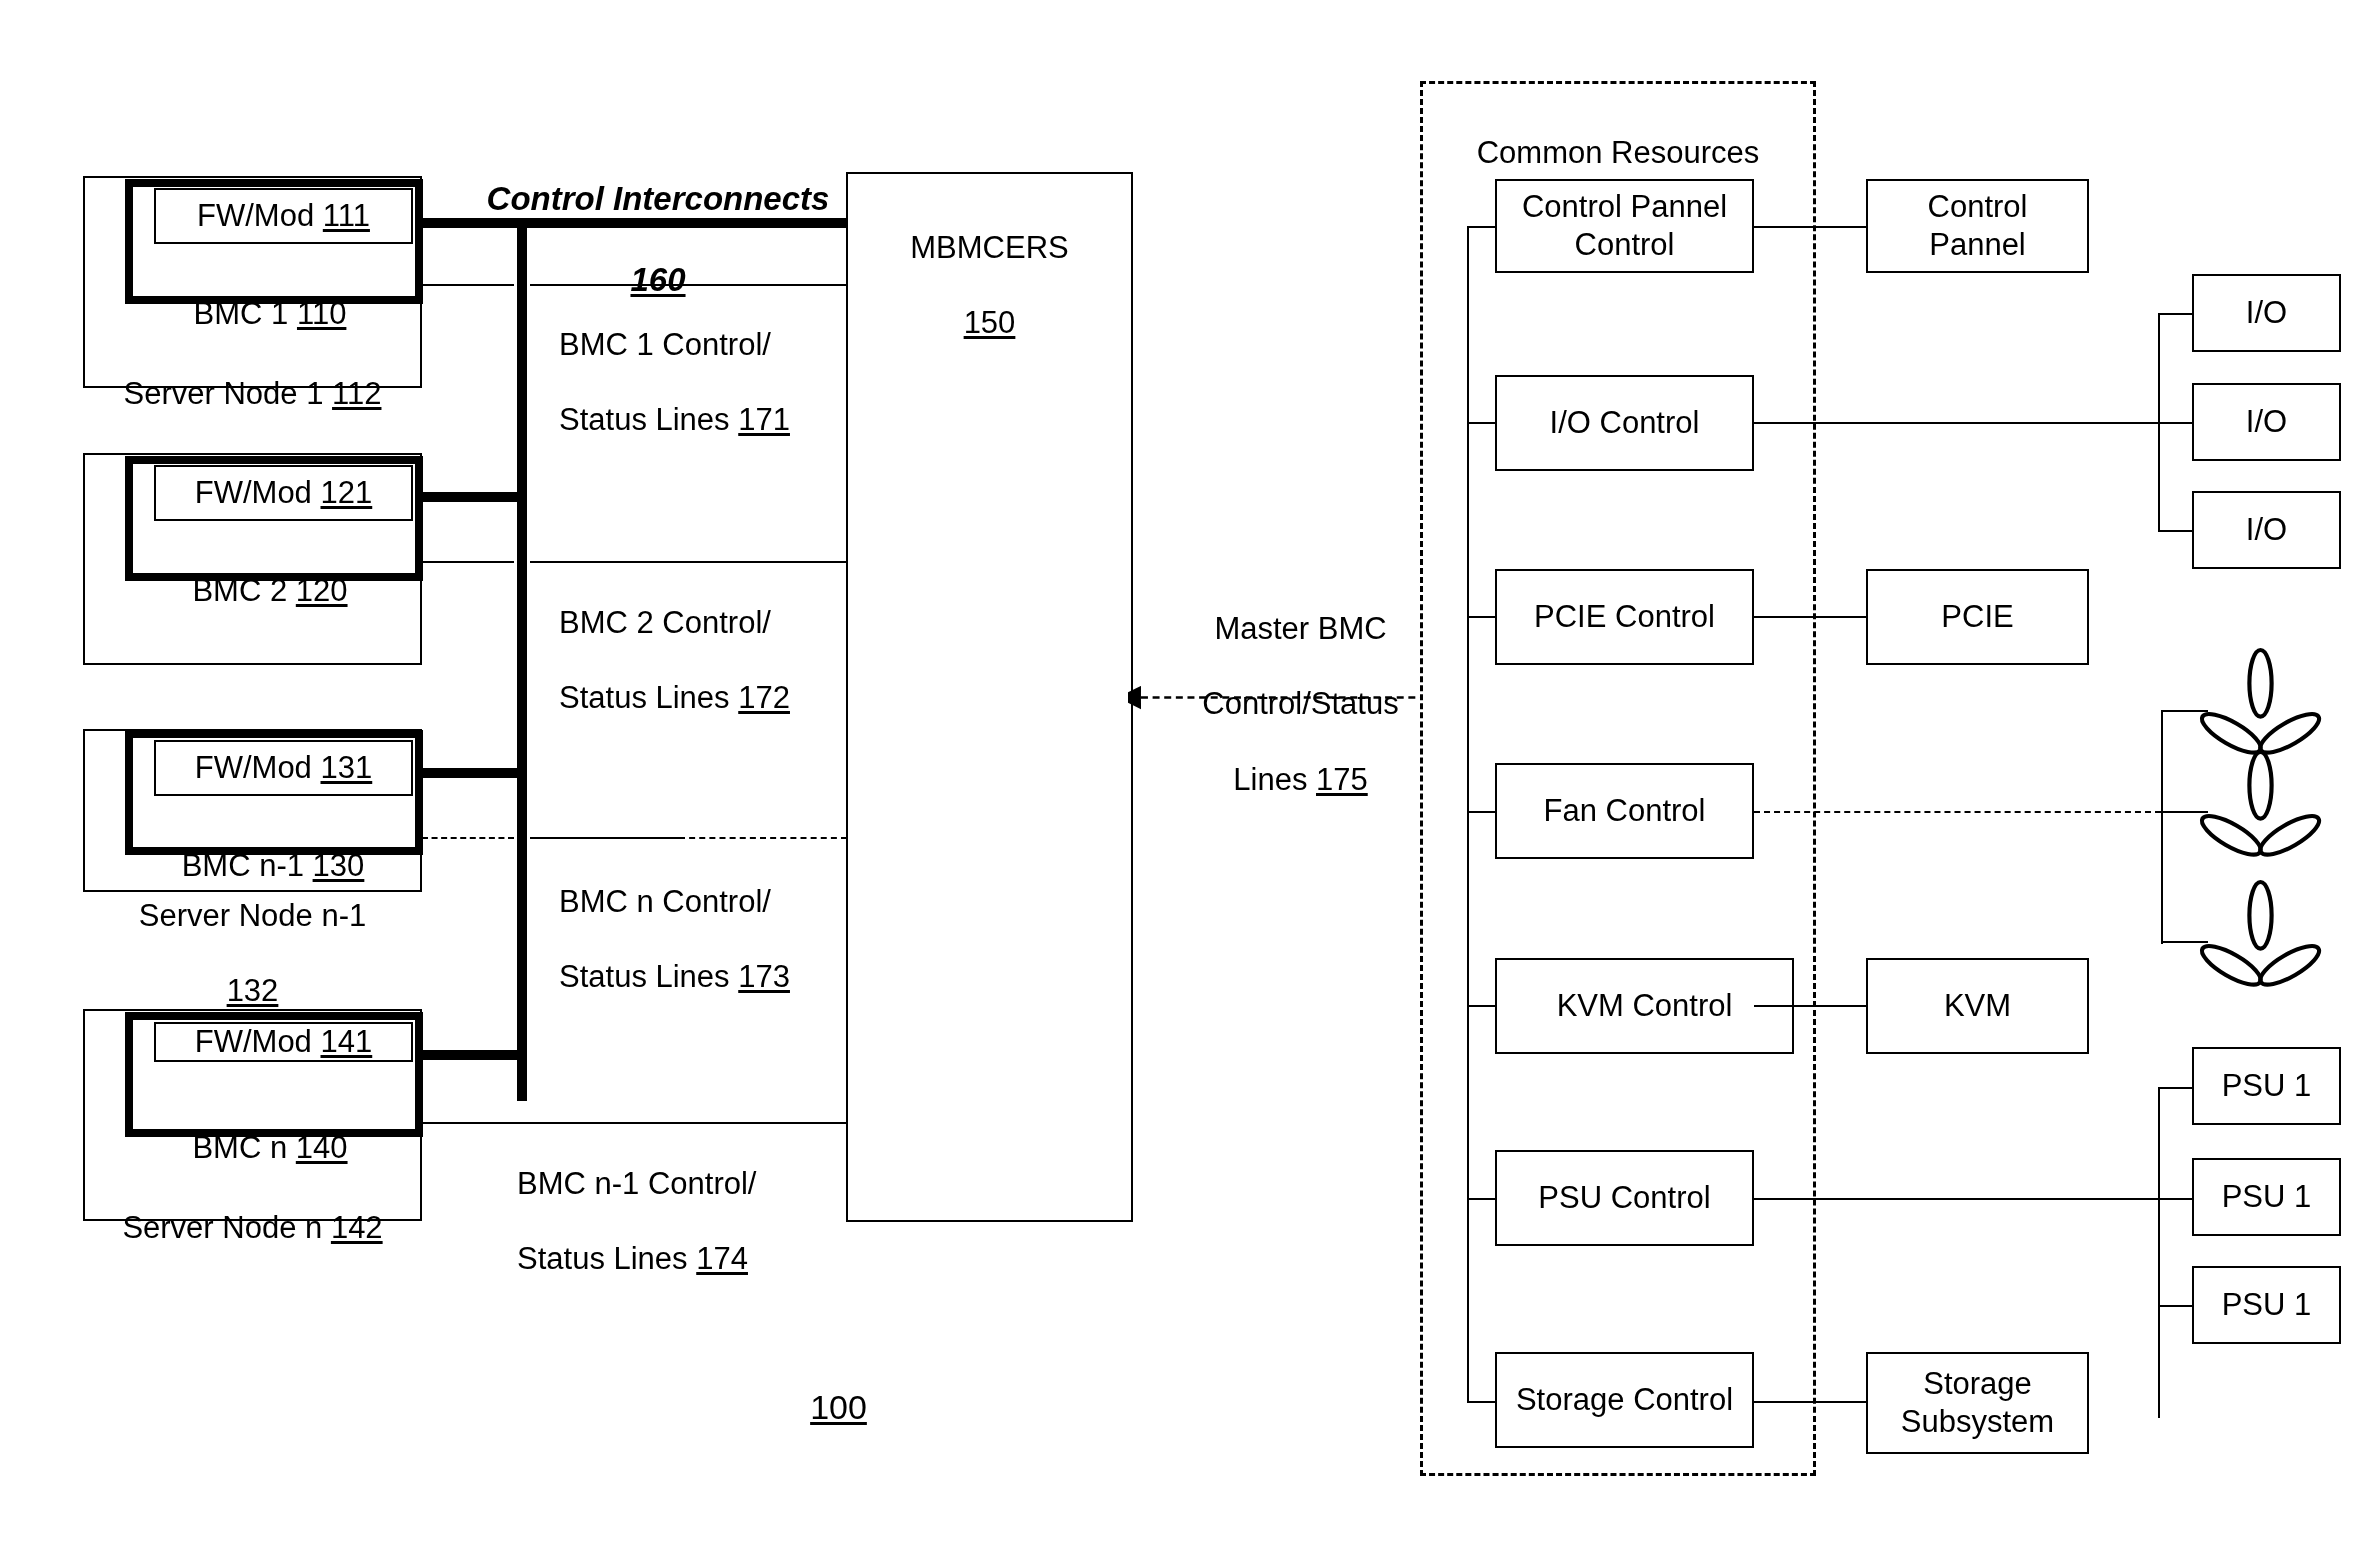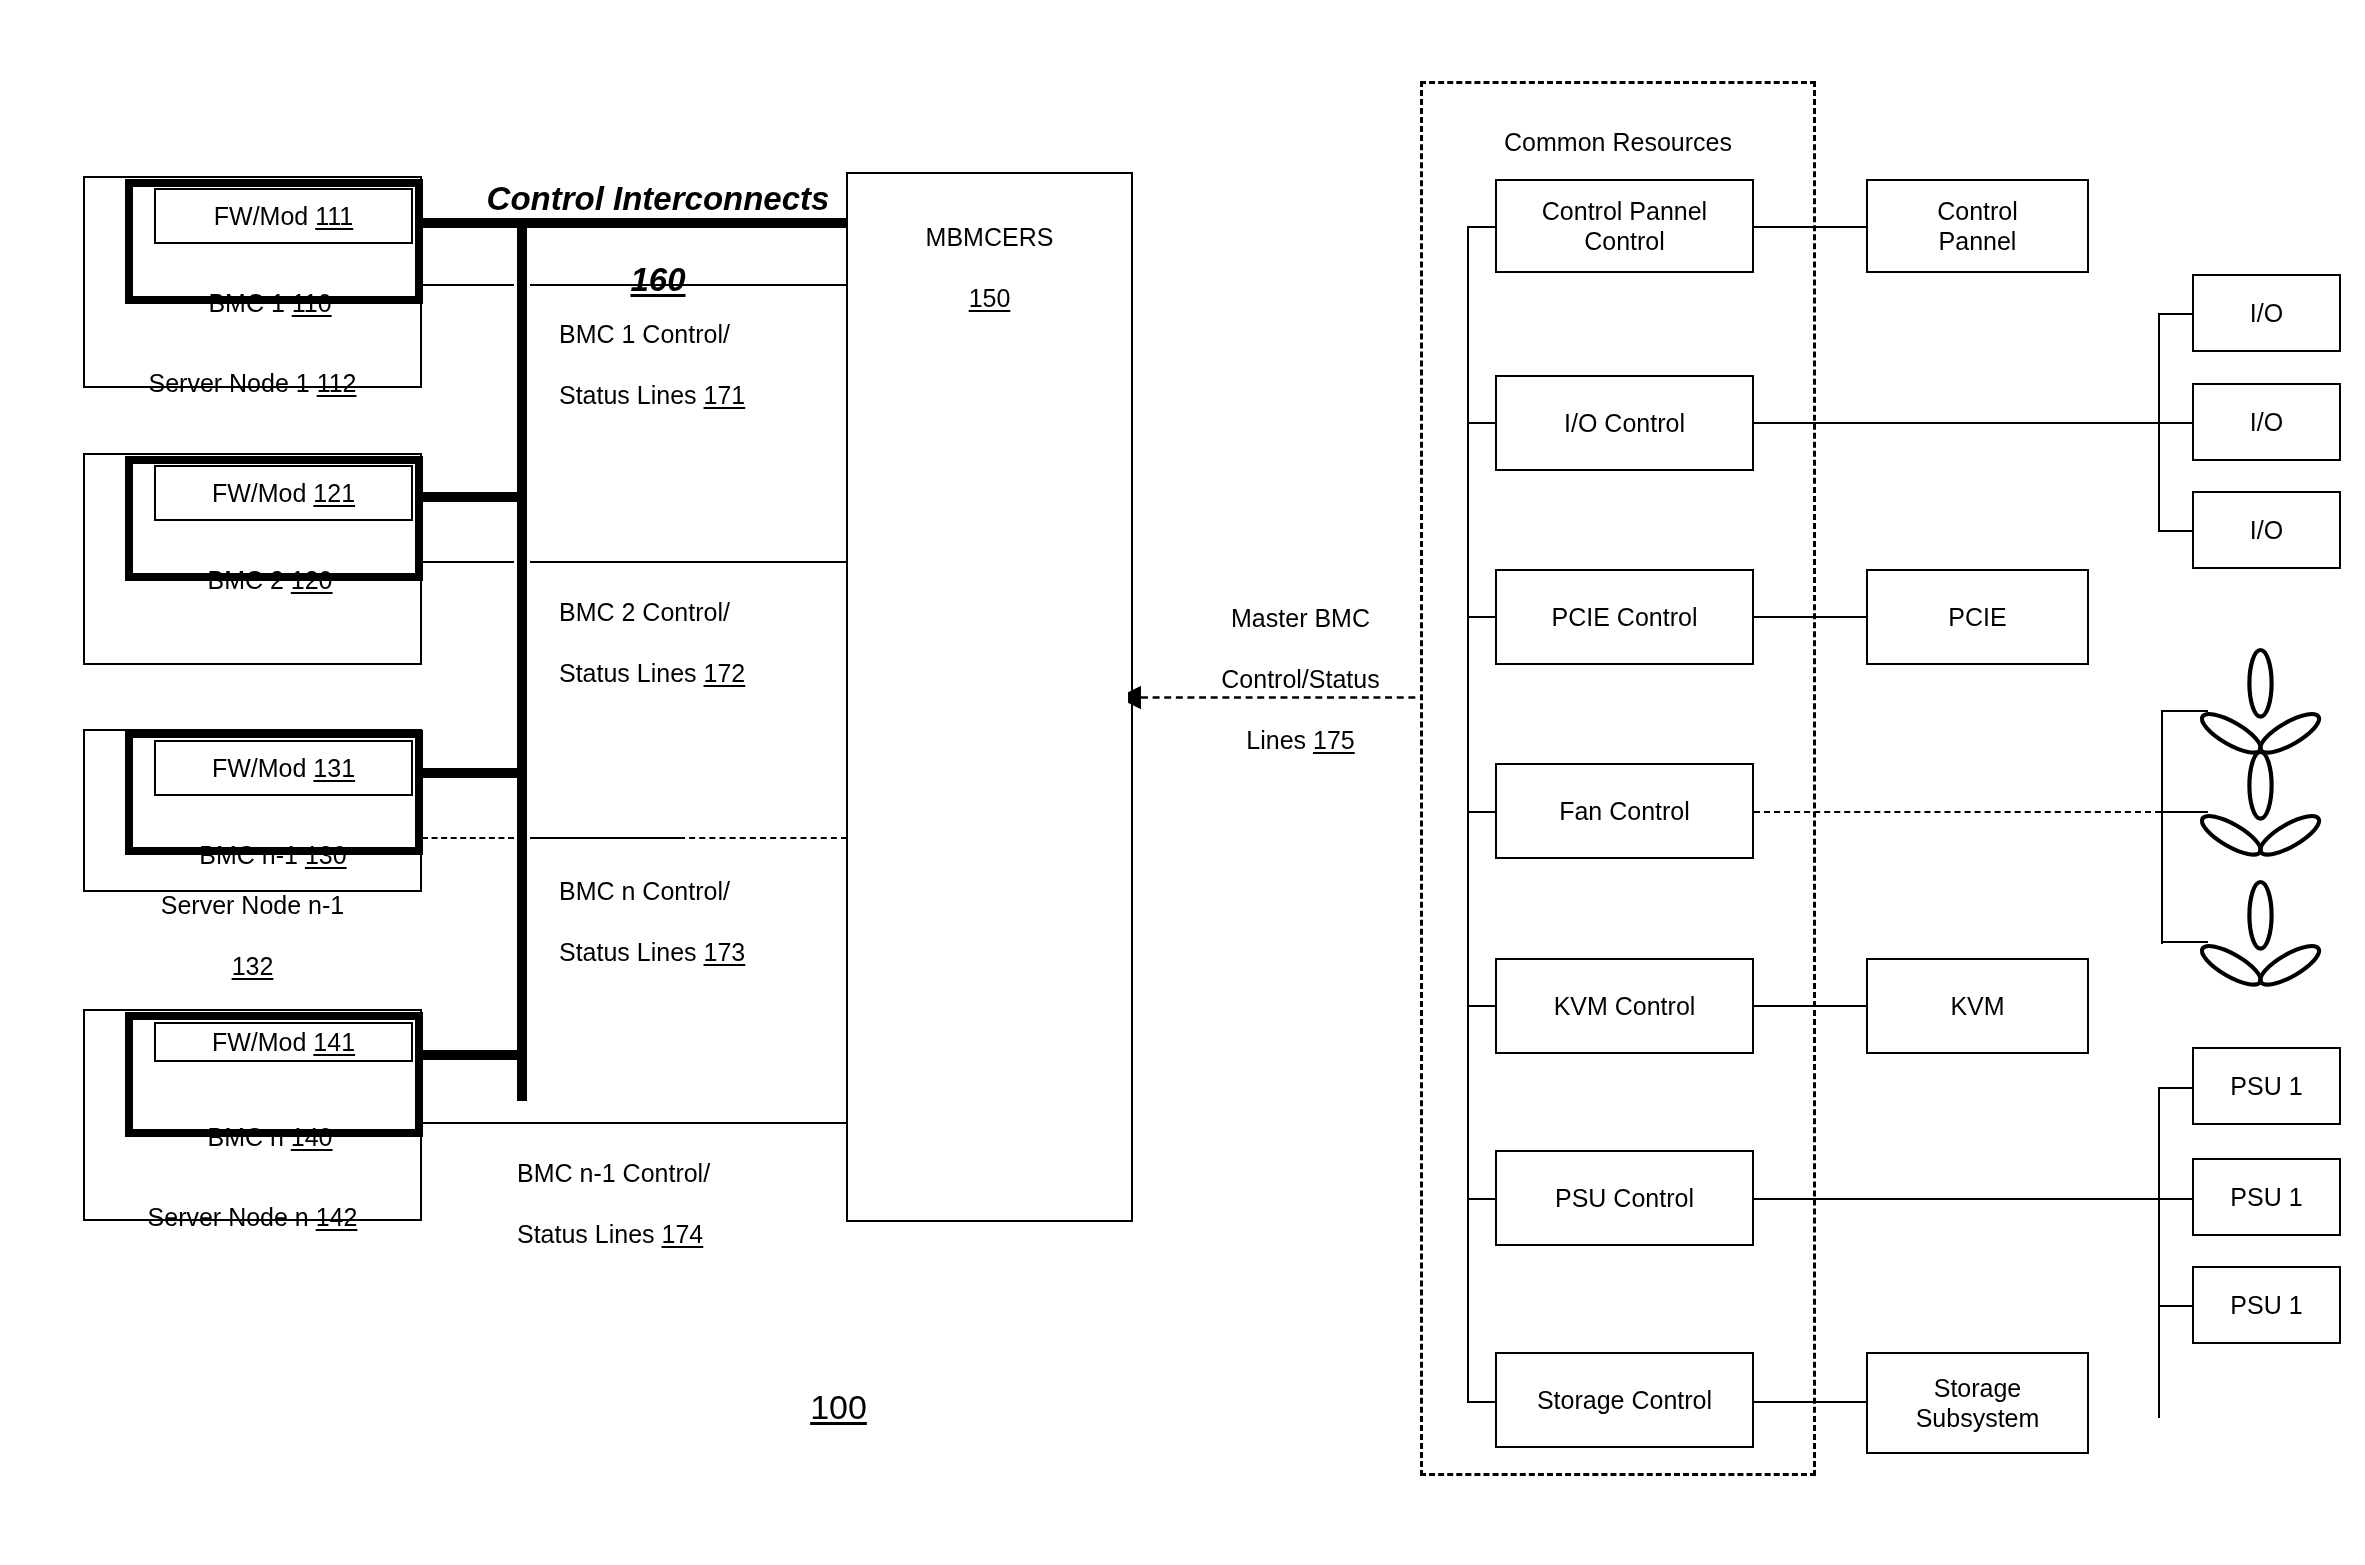--- a/index.html
+++ b/index.html
@@ -35,21 +35,21 @@
     white-space:pre-line;
   }
   .hline{position:absolute;background:#000;height:2.4px;}
   .vline{position:absolute;background:#000;width:2.4px;}
   .hline.bus{height:10.2px;}
   .vline.bus{width:10.2px;}
   .hline.dot{
     background:none;height:0;border-top:2.4px dashed #000;
   }
   .u{text-decoration:underline;text-underline-offset:3.1px;}
-  .lbl{font-size:25px;}
+  .lbl{font-size:31px;}
   .title-it{
     font-style:italic;font-weight:bold;font-size:33px;
   }
   svg.fan{position:absolute;overflow:visible;}
   .arrowline{position:absolute;}
 </style>
 </head>
 <body>
 
 <div id="stage">
@@ -250,21 +250,21 @@
     </g>
   </svg>
   <svg class="fan" style="left:2186px;top:882px;width:149px;height:125px;" viewBox="0 0 100 90">
     <g fill="none" stroke="#000" stroke-width="3">
       <ellipse cx="50" cy="24" rx="8" ry="24"></ellipse>
       <ellipse cx="29" cy="60" rx="8" ry="24" transform="rotate(-60 29 60)"></ellipse>
       <ellipse cx="71" cy="60" rx="8" ry="24" transform="rotate(60 71 60)"></ellipse>
     </g>
   </svg>
 
-  <div class="box" style="left:1495px;top:958px;width:259px;height:96px;">
+  <div class="box" style="left:1495px;top:958px;width:299px;height:96px;">
     <span class="lbl">KVM Control</span>
   </div>
   <div class="hline" style="left:1754px;top:1005px;width:113px;"></div>
   <div class="box" style="left:1866px;top:958px;width:223px;height:96px;">
     <span class="lbl">KVM</span>
   </div>
 
   <div class="box" style="left:1495px;top:1150px;width:259px;height:96px;">
     <span class="lbl">PSU Control</span>
   </div>

